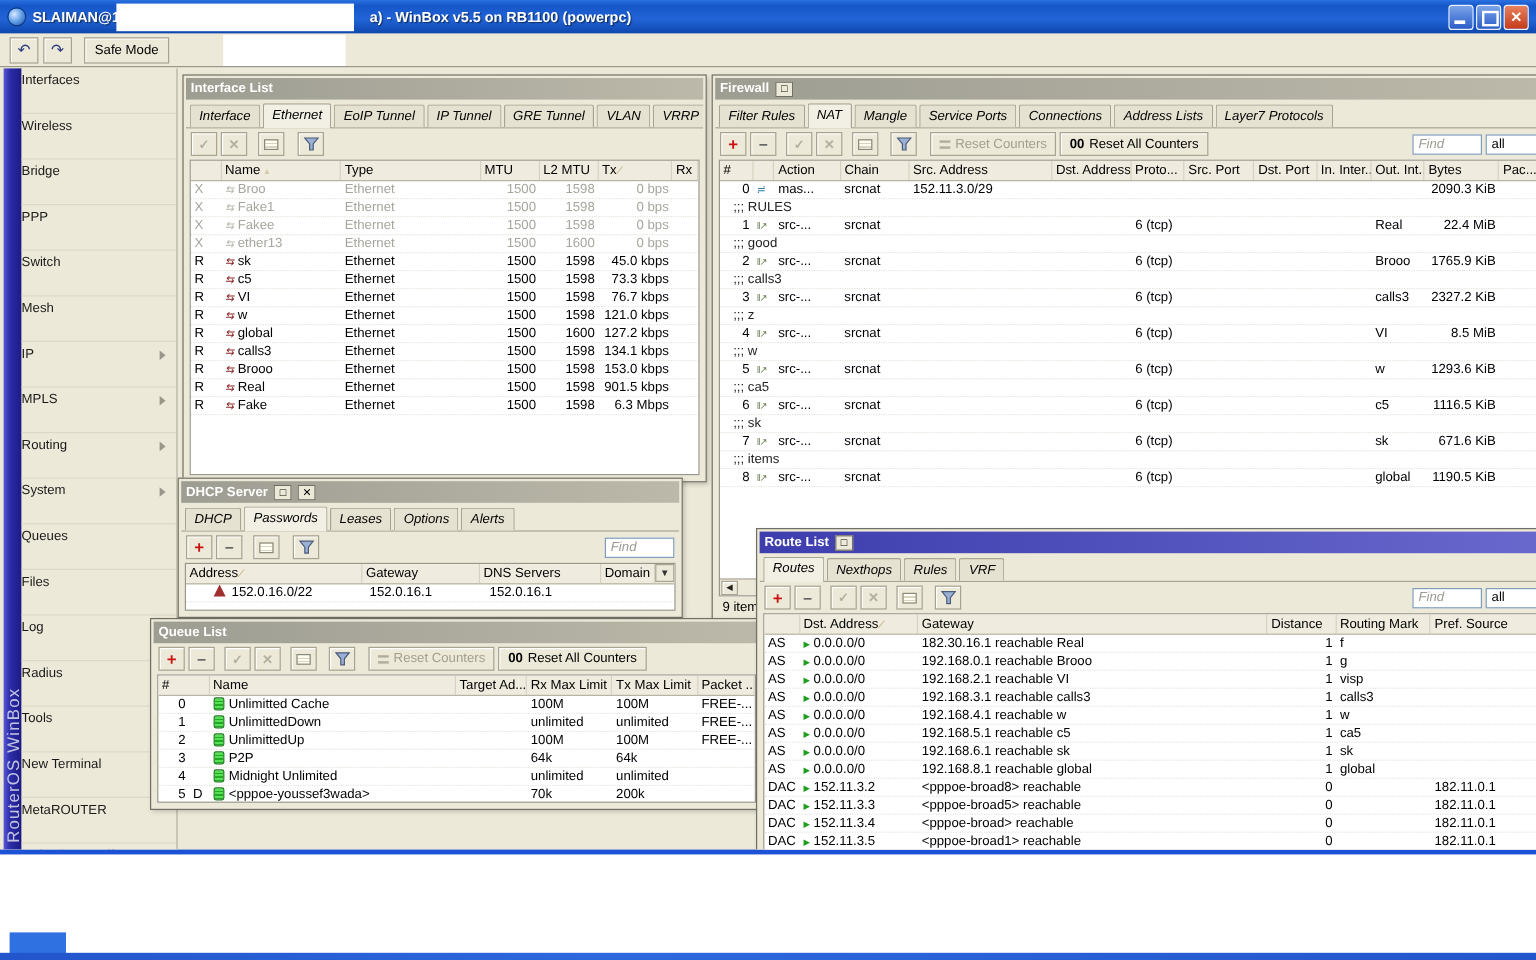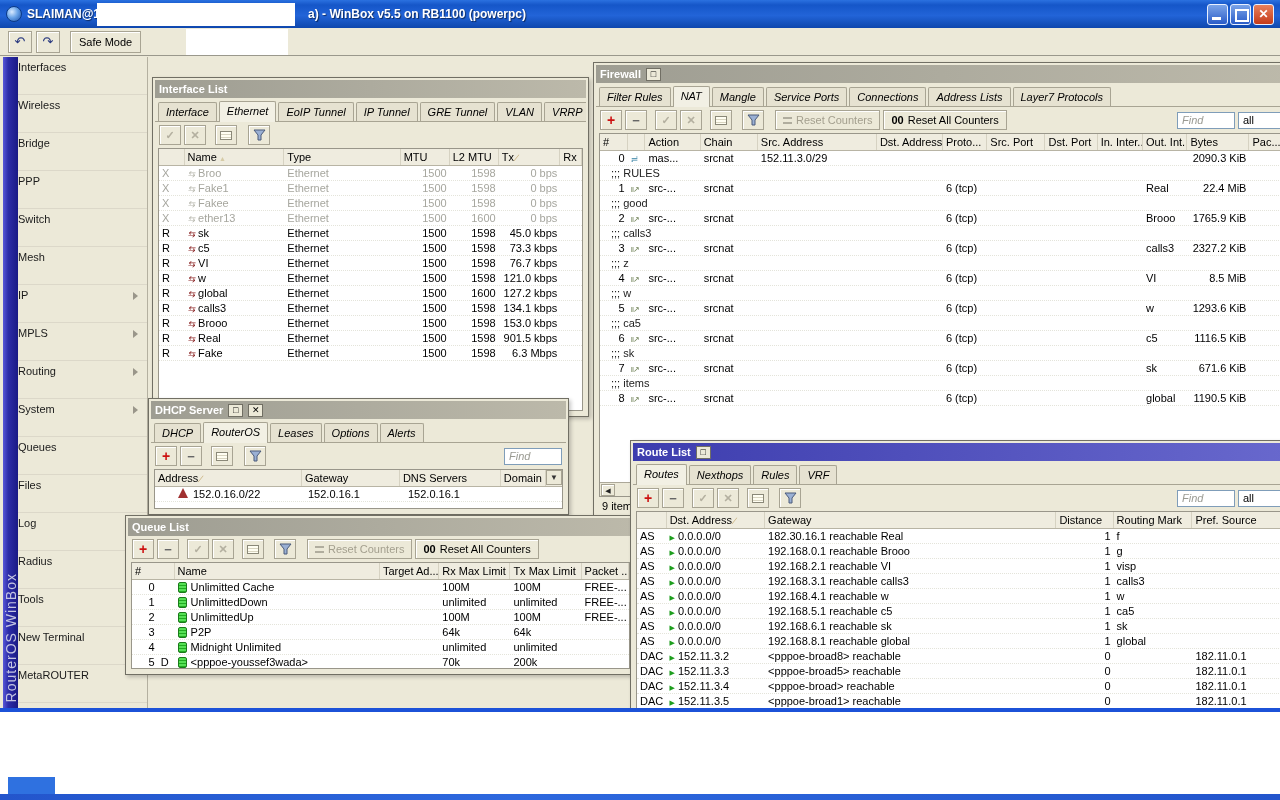--- a/index.html
+++ b/index.html
@@ -165,21 +165,21 @@
 
       <div class="menu-item">MetaROUTER</div>
 
       <div class="menu-item">Make Supout.rif</div>
 
       <div class="menu-item">Manual</div>
 
       <div class="menu-item">Exit</div>
     </div>
 
-  <div class="win" style="left:152px;top:77px;width:437px;height:340px;z-index:1">
+  <div class="win" style="left:152px;top:62px;width:437px;height:340px;z-index:1">
     <div class="win-title inactive">
       <span>Interface List</span>
     </div>
     <div class="win-body">
       <div class="tabstrip">
 
       <div class="tab">Interface</div>
           <div class="tab active">Ethernet</div>
           <div class="tab">EoIP Tunnel</div>
           <div class="tab">IP Tunnel</div>
@@ -608,21 +608,21 @@
   <div class="win" style="left:148px;top:398px;width:421px;height:117px;z-index:3">
     <div class="win-title inactive">
       <span>DHCP Server</span>
       <span class="wbtn">□</span>
       <span class="wbtn">✕</span>
     </div>
     <div class="win-body">
       <div class="tabstrip">
 
       <div class="tab">DHCP</div>
-          <div class="tab active">RouterOS</div>
+          <div class="tab active">Passwords</div>
           <div class="tab">Leases</div>
           <div class="tab">Options</div>
           <div class="tab">Alerts</div>
         </div>
       <div class="tools">
         <span class="tbtn">
             <span class="glyph plus">+</span>
           </span>
         <span class="tbtn">
             <span class="glyph minus">−</span>

